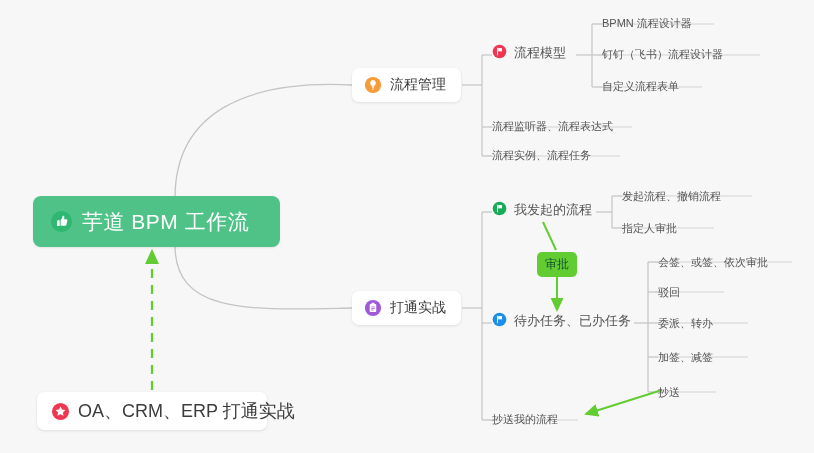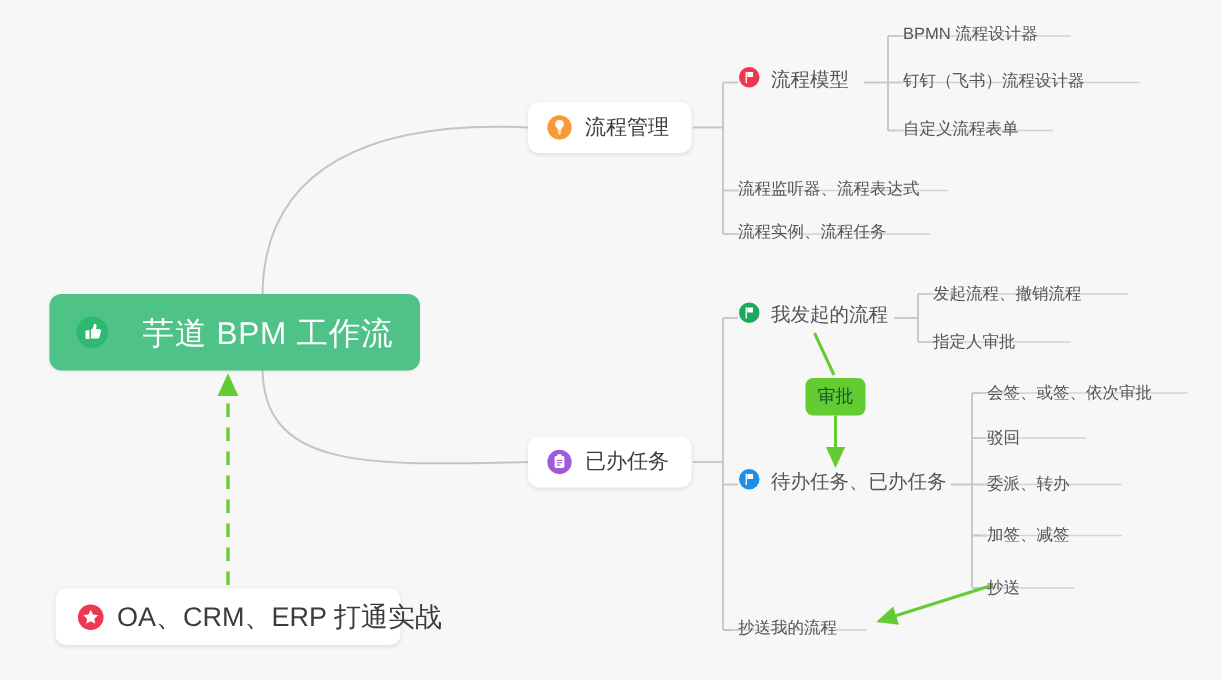--- a/index.html
+++ b/index.html
@@ -41,21 +41,21 @@
     box-sizing: border-box;
     display: flex;
     align-items: center;
     padding-left: 17px;
     box-shadow: 0 1px 2px rgba(0,0,0,0.08);
   }
   .root-label {
     color: #ffffff;
     font-size: 21px;
     letter-spacing: 0.5px;
-    margin-left: 22px;
+    margin-left: 9px;
     white-space: nowrap;
   }
   
   .branch-node {
     position: absolute;
     background: #ffffff;
     border-radius: 7px;
     height: 34px;
     display: flex;
     align-items: center;
@@ -250,21 +250,21 @@
     <span class="icon">
       <svg width="18" height="18" viewBox="0 0 20 20">
         <circle cx="10" cy="10" r="9" fill="#a259d9"></circle>
         <rect x="6.4" y="5.5" width="7.2" height="9" rx="1.1" fill="#ffffff"></rect>
         <rect x="8.3" y="4.2" width="3.4" height="2.1" rx="0.7" fill="#ffffff"></rect>
         <rect x="8" y="8.4" width="4" height="0.85" fill="#a259d9"></rect>
         <rect x="8" y="10.1" width="4" height="0.85" fill="#a259d9"></rect>
         <rect x="8" y="11.8" width="2.6" height="0.85" fill="#a259d9"></rect>
       </svg>
     </span>
-    <span class="branch-label">已办任务</span>
+    <span class="branch-label">打通实战</span>
   </div>
 
   <div class="sub-node" style="left:492px; top:201px;">
     <span class="icon">
       <svg width="15" height="15" viewBox="0 0 16 16">
         <circle cx="8" cy="8" r="7.3" fill="#19ab5a"></circle>
         <path d="M5.4 4.1h.95v8h-.95z" fill="#ffffff"></path>
         <path d="M6.6 4.35h4.1v3.5H6.6z" fill="#ffffff"></path>
       </svg>
     </span>

